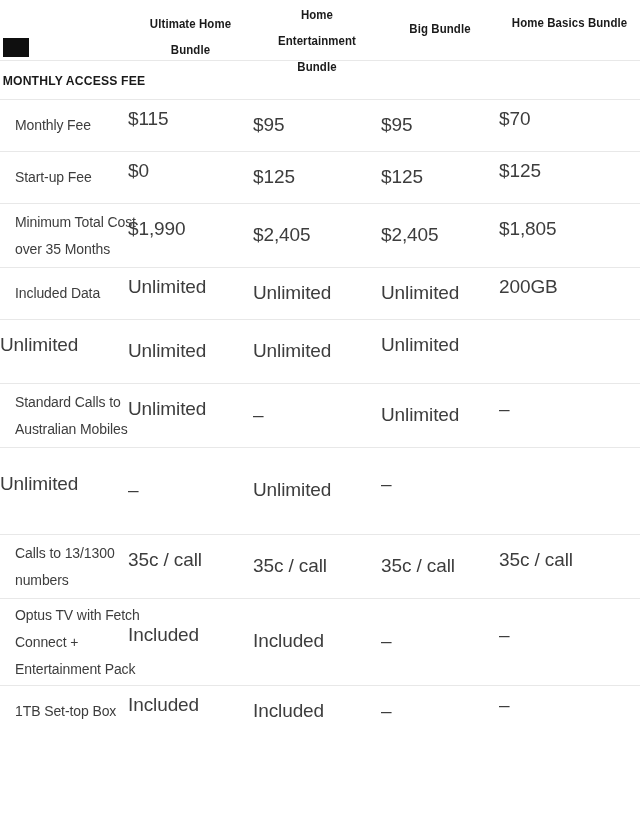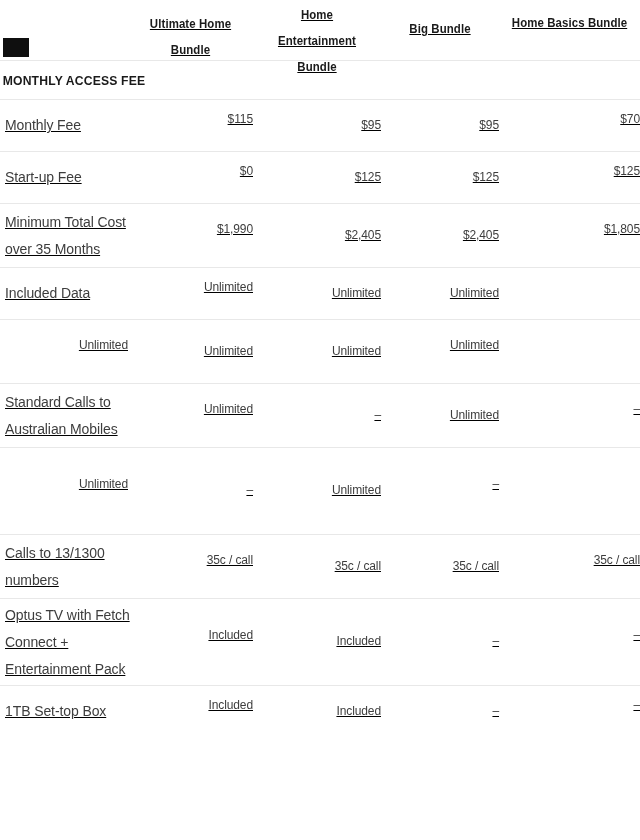--- a/index.html
+++ b/index.html
@@ -14,21 +14,21 @@
     -webkit-font-smoothing:antialiased;
   }
   .table{position:relative;width:640px;}
 
   
   .grid{
     display:grid;
     grid-template-columns:128px 125px 128px 118px 141px;
     align-items:center;
   }
-  .row{border-top:1px solid var(--divider);text-decoration:underline;}
+  .row{border-top:1px solid var(--divider);}
   .row.header{border-top:none;height:60px;align-items:start;}
 
   
   .col-h{
     text-align:center;font-weight:bold;font-size:13px;color:var(--heading);
     line-height:26px;white-space:pre-line;
     transform:scaleX(0.88);transform-origin:center top;
     letter-spacing:0.1px;
   }
   .h0{padding-top:11px;}
@@ -46,24 +46,24 @@
     padding-left:3px;white-space:nowrap;letter-spacing:0.2px;
     transform:scaleX(0.9);transform-origin:left center;
   }
 
   
   .lines-1{height:51px;}
   .lines-2{height:63px;}
   .lines-3{height:86px;}
   .label{
     font-size:14px;color:var(--text);line-height:27px;
-    padding-left:5px;white-space:pre;letter-spacing:-0.1px;
+    padding-left:15px;white-space:pre;letter-spacing:-0.1px;
   }
   .val{
-    text-align:right;font-size:12px;color:var(--text);letter-spacing:-0.1px;
+    text-align:left;font-size:19px;color:var(--text);letter-spacing:-0.1px;
   }
   .val.hi{transform:translateY(-7px);}
   .val.lo{transform:translateY(-1px);}
 
   
   .marker{
     position:absolute;left:3px;top:38px;width:26px;height:19px;
     background:#0f0f0f;
   }
 </style>
@@ -104,20 +104,21 @@
         <div class="val hi">$1,990</div>
         <div class="val lo">$2,405</div>
         <div class="val lo">$2,405</div>
         <div class="val hi">$1,805</div>
       </div>
       <div class="grid row lines-1">
         <div class="label">Included Data</div>
         <div class="val hi">Unlimited</div>
         <div class="val lo">Unlimited</div>
         <div class="val lo">Unlimited</div>
+        <div class="val hi">200GB</div>
       </div>
       <div class="grid row lines-2">
         <div class="val hi">Unlimited</div>
         <div class="val lo">Unlimited</div>
         <div class="val lo">Unlimited</div>
         <div class="val hi">Unlimited</div>
       </div>
       <div class="grid row lines-2">
         <div class="label">Standard Calls to
 Australian Mobiles</div>

